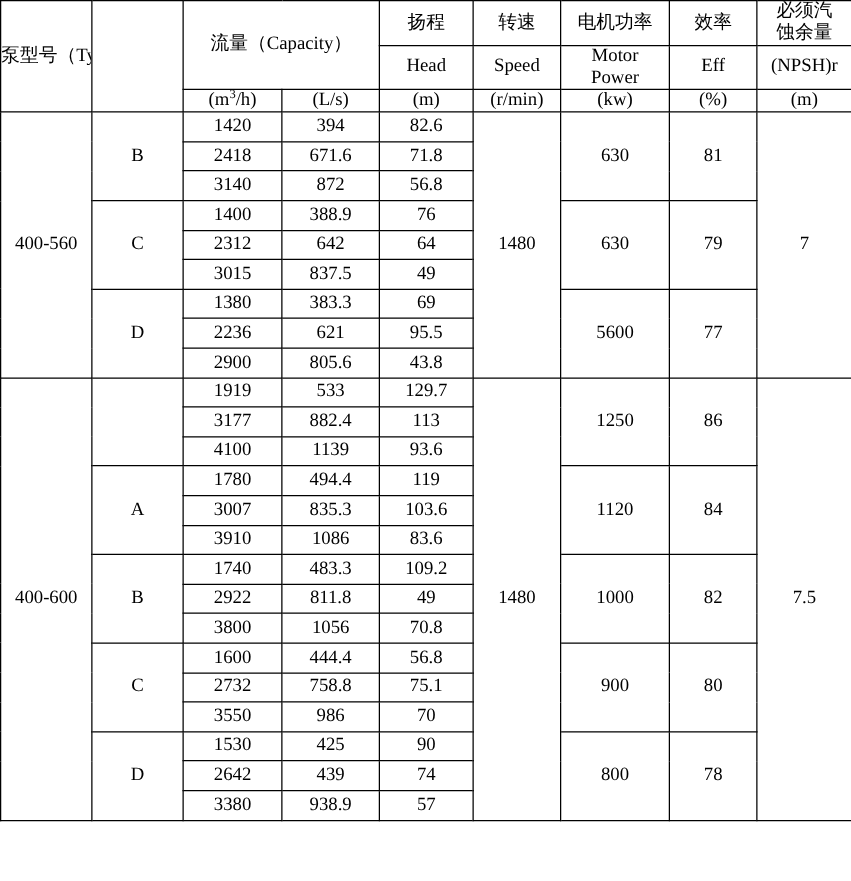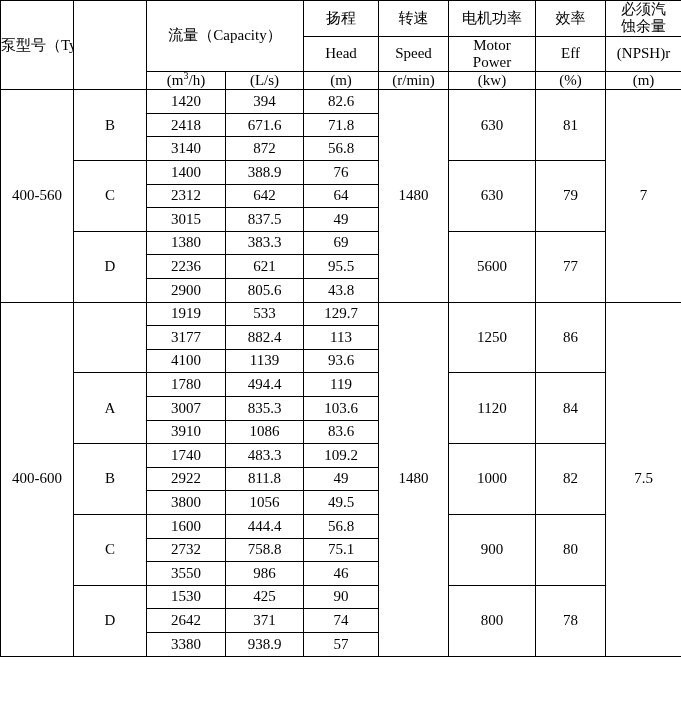--- a/index.html
+++ b/index.html
@@ -222,51 +222,51 @@
           <td rowspan="3" class="">82</td>
         </tr>
         <tr style="height: 23.6px;">
           <td class="">2922</td>
           <td class="">811.8</td>
           <td class="">49</td>
         </tr>
         <tr style="height: 23.6px;">
           <td class="">3800</td>
           <td class="">1056</td>
-          <td class="">49.5</td>
+          <td class="">70.8</td>
         </tr>
         <tr style="height: 23.6px;">
           <td rowspan="3" class="">C</td>
           <td class="">1600</td>
           <td class="">444.4</td>
           <td class="">56.8</td>
           <td rowspan="3" class="">900</td>
           <td rowspan="3" class="">80</td>
         </tr>
         <tr style="height: 23.6px;">
           <td class="">2732</td>
           <td class="">758.8</td>
           <td class="">75.1</td>
         </tr>
         <tr style="height: 23.6px;">
           <td class="">3550</td>
           <td class="">986</td>
-          <td class="">46</td>
+          <td class="">70</td>
         </tr>
         <tr style="height: 23.6px;">
           <td rowspan="3" class="">D</td>
           <td class="">1530</td>
           <td class="">425</td>
           <td class="">90</td>
           <td rowspan="3" class="">800</td>
           <td rowspan="3" class="">78</td>
         </tr>
         <tr style="height: 23.6px;">
           <td class="">2642</td>
-          <td class="">371</td>
+          <td class="">439</td>
           <td class="">74</td>
         </tr>
         <tr style="height: 23.6px;">
           <td class="">3380</td>
           <td class="">938.9</td>
           <td class="">57</td>
         </tr>
       </tbody>
   </table>
 

